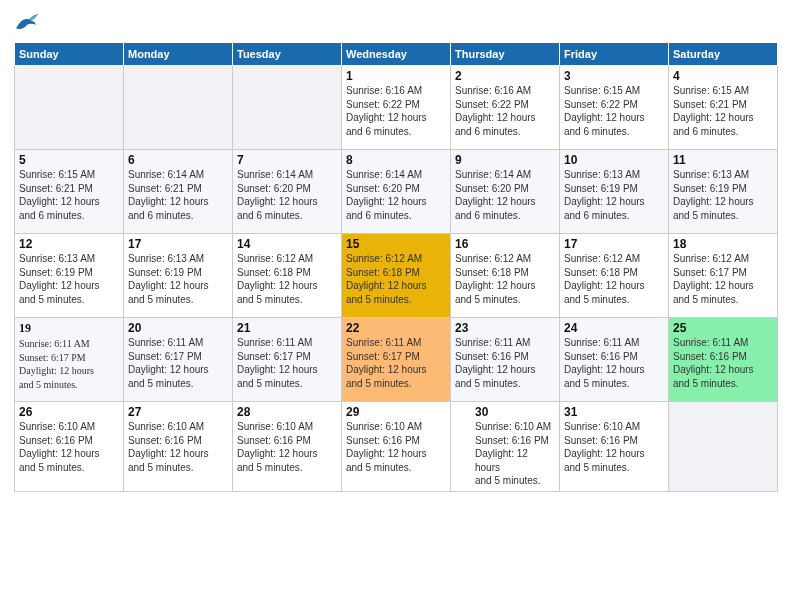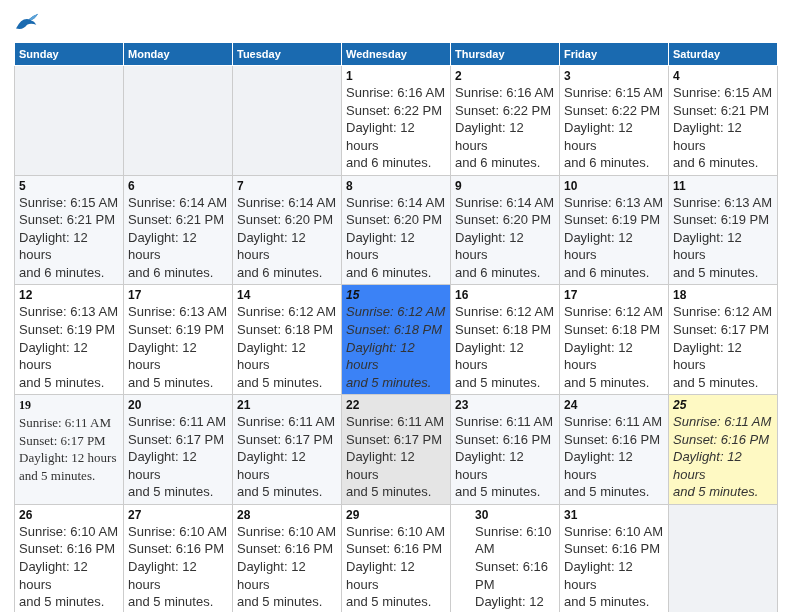--- a/index.html
+++ b/index.html
@@ -74,21 +74,21 @@
       background: #fff;
     }
     .day-number {
       font-size: 12px;
       font-weight: bold;
       display: block;
       margin-bottom: 1px;
       color: #111;
     }
     .day-info {
-      font-size: 13px;
+      font-size: 10px;
       color: #333;
       line-height: 1.35;
     }
     .empty-cell {
       background: #f0f2f5 !important;
     }
   </style>
 </head>
 <body>
 
@@ -180,21 +180,21 @@
             <div class="day-info">Sunrise: 6:13 AM<br>Sunset: 6:19 PM<br>Daylight: 12 hours<br>and 5 minutes.</div>
           </td>
           <td style="background: rgb(255, 255, 255);">
             <span class="day-number">17</span>
             <div class="day-info">Sunrise: 6:13 AM<br>Sunset: 6:19 PM<br>Daylight: 12 hours<br>and 5 minutes.</div>
           </td>
           <td style="background: rgb(255, 255, 255);">
             <span class="day-number">14</span>
             <div class="day-info">Sunrise: 6:12 AM<br>Sunset: 6:18 PM<br>Daylight: 12 hours<br>and 5 minutes.</div>
           </td>
-          <td style="background: #3b82f6; font-style: italic;">
+          <td style="background: #eab308;">
             <span class="day-number">15</span>
             <div class="day-info">Sunrise: 6:12 AM<br>Sunset: 6:18 PM<br>Daylight: 12 hours<br>and 5 minutes.</div>
           </td>
           <td style="background: rgb(255, 255, 255);">
             <span class="day-number">16</span>
             <div class="day-info">Sunrise: 6:12 AM<br>Sunset: 6:18 PM<br>Daylight: 12 hours<br>and 5 minutes.</div>
           </td>
           <td style="background: rgb(255, 255, 255);">
             <span class="day-number">17</span>
             <div class="day-info">Sunrise: 6:12 AM<br>Sunset: 6:18 PM<br>Daylight: 12 hours<br>and 5 minutes.</div>
@@ -210,33 +210,33 @@
             <div class="day-info">Sunrise: 6:11 AM<br>Sunset: 6:17 PM<br>Daylight: 12 hours<br>and 5 minutes.</div>
           </td>
           <td style="background: rgb(245, 247, 250);">
             <span class="day-number">20</span>
             <div class="day-info">Sunrise: 6:11 AM<br>Sunset: 6:17 PM<br>Daylight: 12 hours<br>and 5 minutes.</div>
           </td>
           <td style="background: rgb(245, 247, 250);">
             <span class="day-number">21</span>
             <div class="day-info">Sunrise: 6:11 AM<br>Sunset: 6:17 PM<br>Daylight: 12 hours<br>and 5 minutes.</div>
           </td>
-          <td style="background: #e5e5e5;">
+          <td style="background: #fdba74;">
             <span class="day-number">22</span>
             <div class="day-info">Sunrise: 6:11 AM<br>Sunset: 6:17 PM<br>Daylight: 12 hours<br>and 5 minutes.</div>
           </td>
           <td style="background: rgb(245, 247, 250);">
             <span class="day-number">23</span>
             <div class="day-info">Sunrise: 6:11 AM<br>Sunset: 6:16 PM<br>Daylight: 12 hours<br>and 5 minutes.</div>
           </td>
           <td style="background: rgb(245, 247, 250);">
             <span class="day-number">24</span>
             <div class="day-info">Sunrise: 6:11 AM<br>Sunset: 6:16 PM<br>Daylight: 12 hours<br>and 5 minutes.</div>
           </td>
-          <td style="background: #fef9c3; font-style: italic;">
+          <td style="background: #86efac;">
             <span class="day-number">25</span>
             <div class="day-info">Sunrise: 6:11 AM<br>Sunset: 6:16 PM<br>Daylight: 12 hours<br>and 5 minutes.</div>
           </td>
         </tr>
         <tr>
           <td style="background: rgb(255, 255, 255);">
             <span class="day-number">26</span>
             <div class="day-info">Sunrise: 6:10 AM<br>Sunset: 6:16 PM<br>Daylight: 12 hours<br>and 5 minutes.</div>
           </td>
           <td style="background: rgb(255, 255, 255);">

